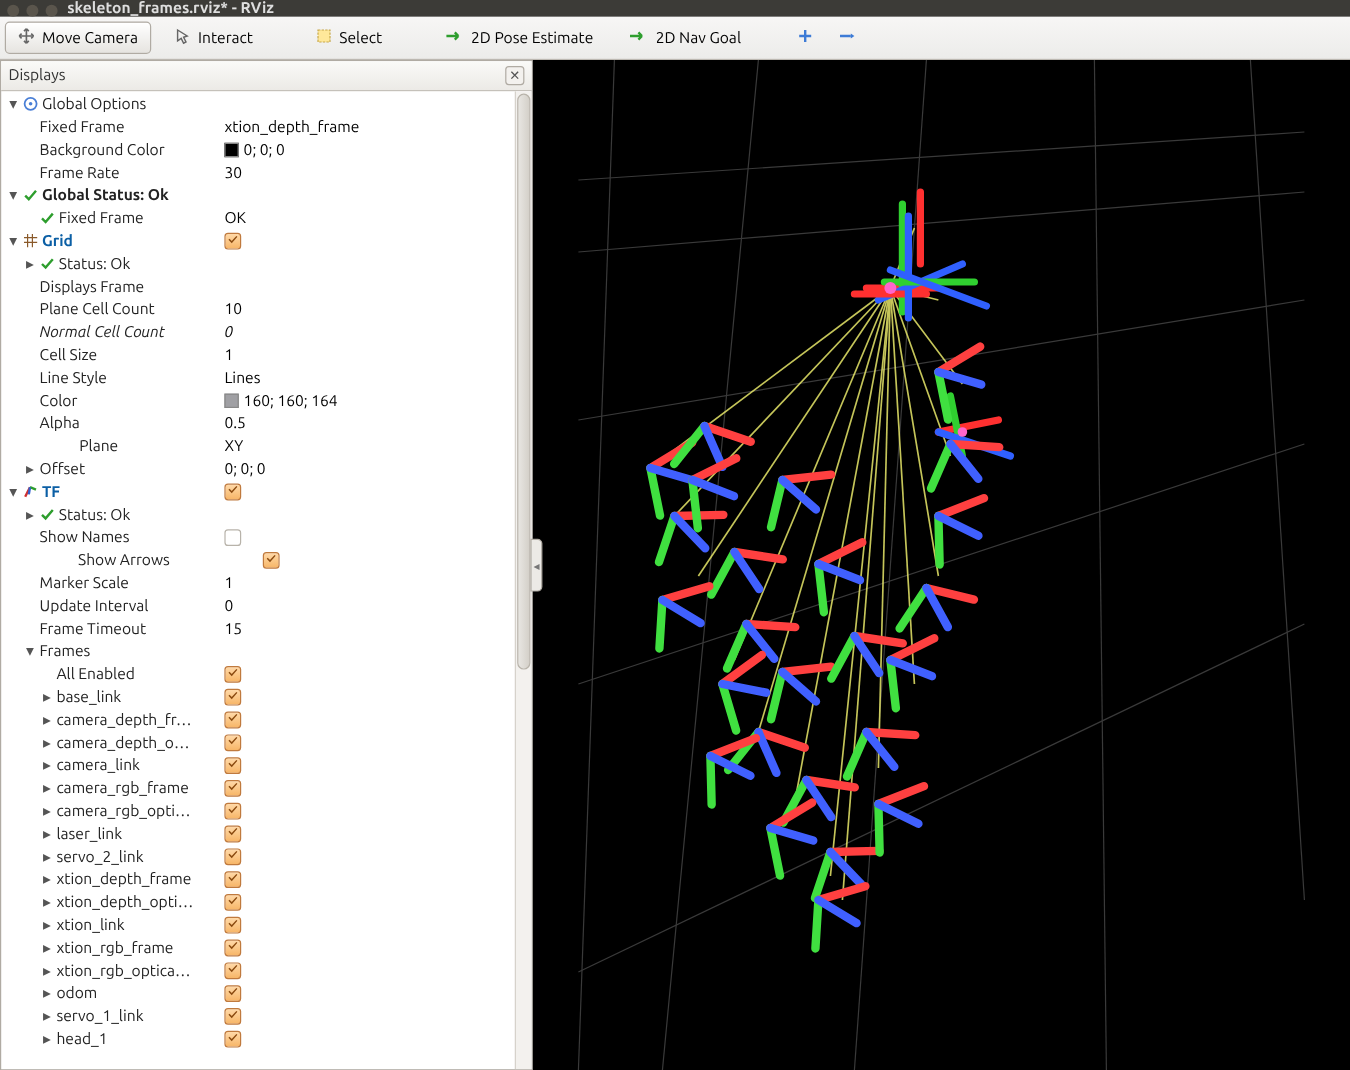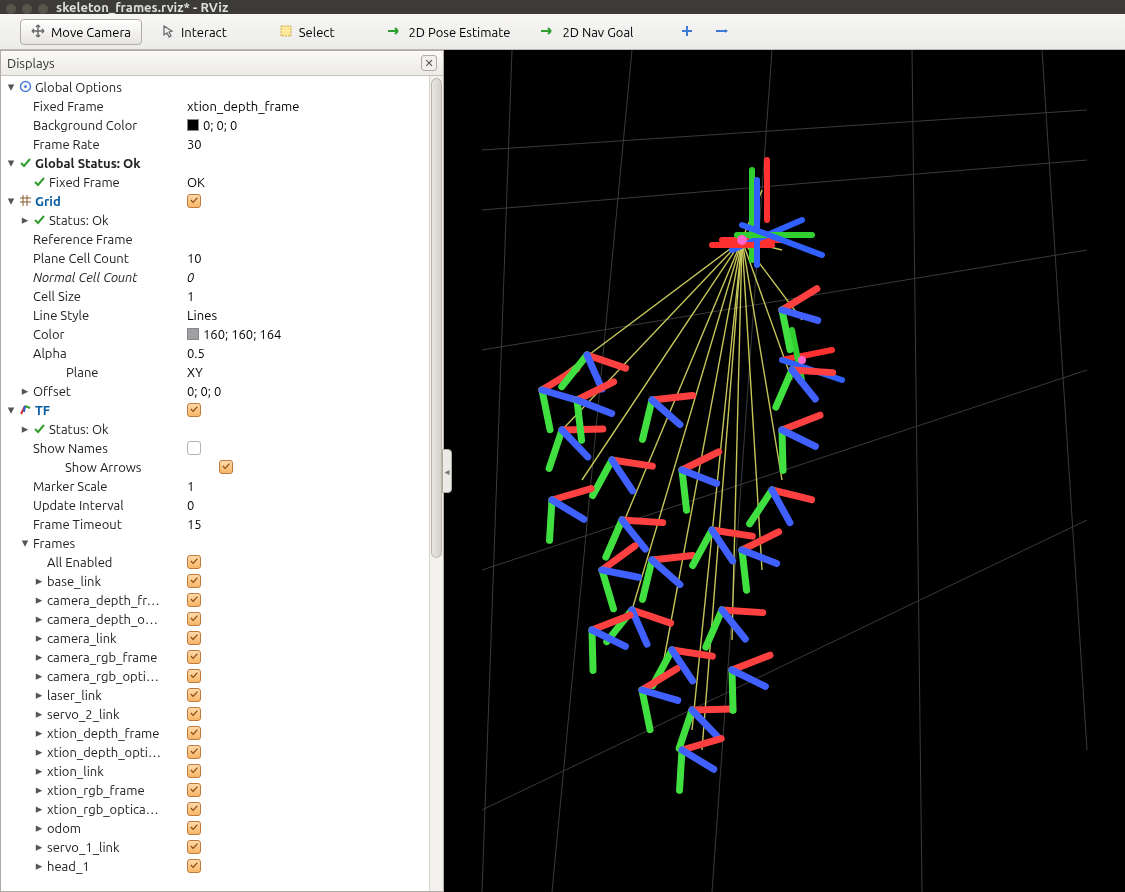--- a/index.html
+++ b/index.html
@@ -1,21 +1,21 @@
 <!DOCTYPE html>
 <html><head>
 <meta charset="utf-8">
 <style>
   * { box-sizing: border-box; margin: 0; padding: 0; font-family: "Ubuntu", "Liberation Sans", sans-serif; font-size: 13px; }
   body { background: #f2f1f0; width: 1125px; height: 892px; overflow: hidden; }
   .titlebar { background: linear-gradient(to bottom, #3c3b37, #3c3b37); color: #dfdbd2; height: 14px; display:flex; align-items:flex-end; padding-left:6px; overflow:hidden;}
   .win-btns { display:inline-flex; gap:6px; margin-right:8px;}
   .win-btn { width:10px; height:10px; border-radius:50%; background:#5a554c; }
   .title-text { font-weight:bold; color:#dedede; white-space:nowrap;}
-  .toolbar { height:36px; background: linear-gradient(to bottom,#f7f6f5,#ececea); border-bottom:1px solid #bcb8b1; display:flex; align-items:center; padding:0 20px; gap:8px;}
+  .toolbar { height:36px; background: linear-gradient(to bottom,#f7f6f5,#ececea); border-bottom:1px solid #bcb8b1; display:flex; align-items:center; padding:0 4px; gap:8px;}
   .tbtn { display:flex; align-items:center; gap:6px; padding:4px 10px; border:1px solid transparent; border-radius:4px; cursor:pointer;}
   .tbtn.active { border:1px solid #b0aba3; background:linear-gradient(to bottom,#fff,#e6e4e0); box-shadow:inset 0 1px 0 #fff;}
   .tool-icon { display:inline-block; }
   .divgap { width:14px; }
   .main { display:flex; height:842px; }
   .panel { width:444px; border:1px solid #b0aba3; background:#fff; display:flex; flex-direction:column;}
   .panel-header { background:linear-gradient(to bottom,#fafaf8,#eceae6); border-bottom:1px solid #c5c1ba; padding:4px 6px; display:flex; align-items:center; justify-content:space-between;}
   .panel-header .title { color:#333;}
   .close-x { width:16px; height:16px; border:1px solid #b0aba3; border-radius:3px; display:flex; align-items:center; justify-content:center; font-size:11px; color:#555; cursor:pointer; background:#f3f1ee;}
   .tree { flex:1; overflow:hidden; position:relative; display:flex;}
@@ -205,21 +205,21 @@
             <span class="ic">
               <svg width="13" height="13">
                 <path d="M2 7l3 3 6-7" stroke="#2e9e2e" stroke-width="2" fill="none"></path>
               </svg>
             </span>
             <span class="lbl ">Status: Ok</span>
           </div>
           <div class="row" style="position: relative;">
             <span class="indent" style="width:18px"></span>
             <span class="exp"></span>
-            <span class="lbl ">Reference Frame</span>
+            <span class="lbl ">Displays Frame</span>
             <span class="valcol">
               <span><fixed frame=""></fixed></span>
             </span>
           </div>
           <div class="row" style="position: relative;">
             <span class="indent" style="width:18px"></span>
             <span class="exp"></span>
             <span class="lbl ">Plane Cell Count</span>
             <span class="valcol">
               <span>10</span>

